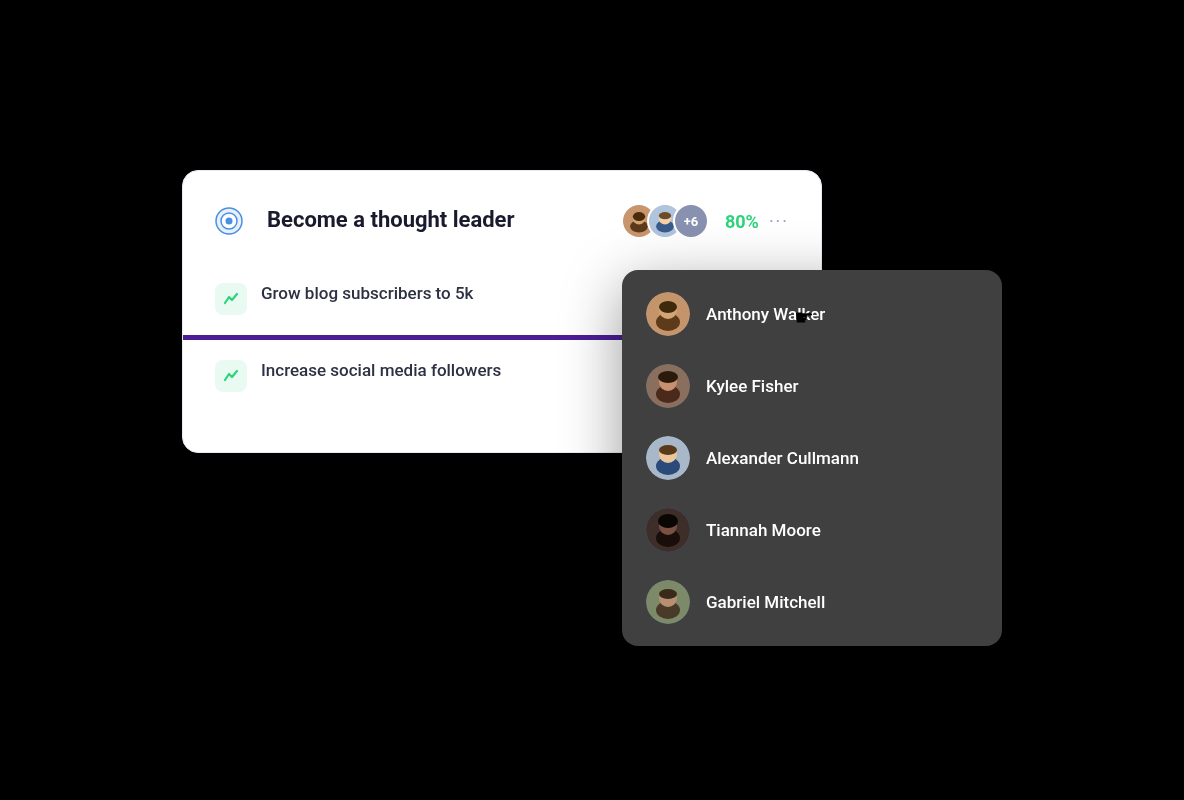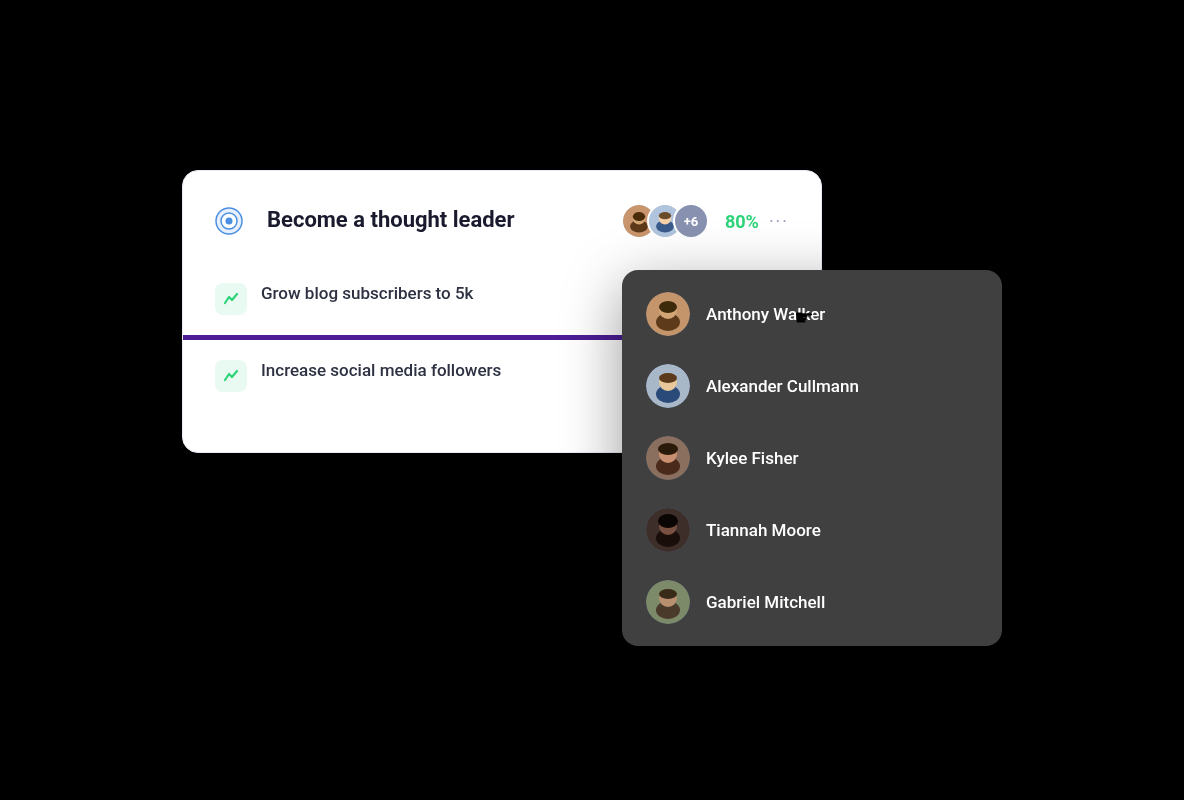--- a/index.html
+++ b/index.html
@@ -270,44 +270,44 @@
           <circle cx="22" cy="18" r="9" fill="#d4a574"></circle>
           <ellipse cx="22" cy="15" rx="9" ry="6" fill="#3d2a0a"></ellipse>
         </svg>
       </div>
       <span class="dropdown-name">Anthony Walker</span>
     </div>
 
     <div class="dropdown-item">
       <div class="dropdown-avatar">
         <svg viewBox="0 0 44 44" width="44" height="44">
+          <circle cx="22" cy="22" r="22" fill="#8b6f5e"></circle>
+          <ellipse cx="22" cy="30" rx="12" ry="9" fill="#4a2a1a"></ellipse>
+          <circle cx="22" cy="18" r="9" fill="#c89070"></circle>
+          <ellipse cx="22" cy="13" rx="10" ry="6" fill="#2a1a0a"></ellipse>
+        </svg>
+      </div>
+      <span class="dropdown-name">Kylee Fisher</span>
+    </div>
+
+    <div class="dropdown-item">
+      <div class="dropdown-avatar">
+        <svg viewBox="0 0 44 44" width="44" height="44">
           <circle cx="22" cy="22" r="22" fill="#a8b8c8"></circle>
           <ellipse cx="22" cy="30" rx="12" ry="9" fill="#2a4a7a"></ellipse>
           <circle cx="22" cy="18" r="9" fill="#e8c89a"></circle>
           <ellipse cx="22" cy="14" rx="9" ry="5" fill="#5a3a1a"></ellipse>
         </svg>
       </div>
       <span class="dropdown-name">Alexander Cullmann</span>
     </div>
 
     <div class="dropdown-item">
       <div class="dropdown-avatar">
         <svg viewBox="0 0 44 44" width="44" height="44">
-          <circle cx="22" cy="22" r="22" fill="#8b6f5e"></circle>
-          <ellipse cx="22" cy="30" rx="12" ry="9" fill="#4a2a1a"></ellipse>
-          <circle cx="22" cy="18" r="9" fill="#c89070"></circle>
-          <ellipse cx="22" cy="13" rx="10" ry="6" fill="#2a1a0a"></ellipse>
-        </svg>
-      </div>
-      <span class="dropdown-name">Kylee Fisher</span>
-    </div>
-
-    <div class="dropdown-item">
-      <div class="dropdown-avatar">
-        <svg viewBox="0 0 44 44" width="44" height="44">
           <circle cx="22" cy="22" r="22" fill="#3d2e2a"></circle>
           <ellipse cx="22" cy="30" rx="12" ry="9" fill="#1a0e0a"></ellipse>
           <circle cx="22" cy="18" r="9" fill="#7a5040"></circle>
           <ellipse cx="22" cy="13" rx="10" ry="7" fill="#0a0604"></ellipse>
         </svg>
       </div>
       <span class="dropdown-name">Tiannah Moore</span>
     </div>
 
     <div class="dropdown-item">

